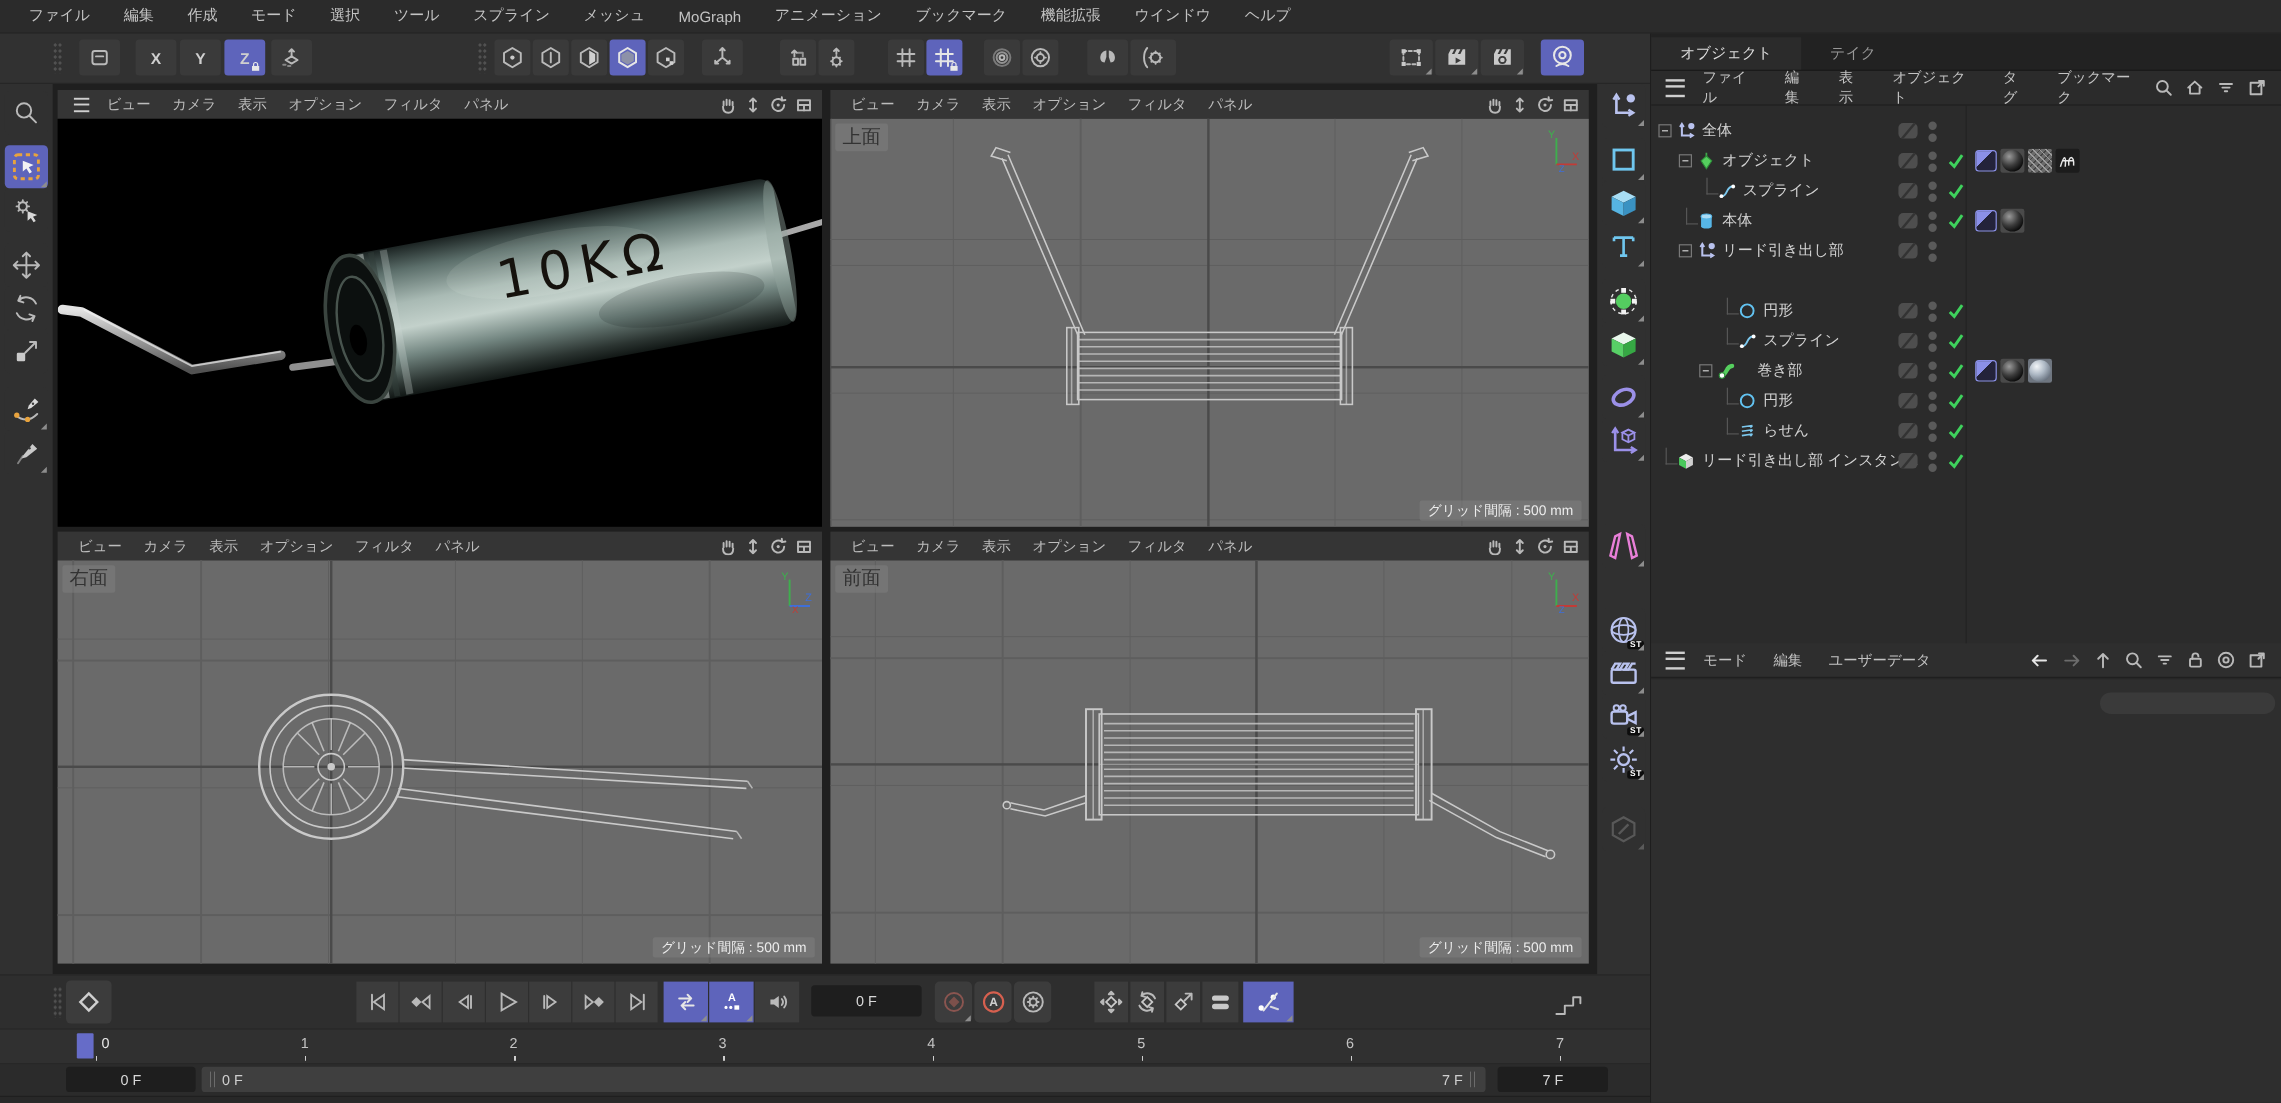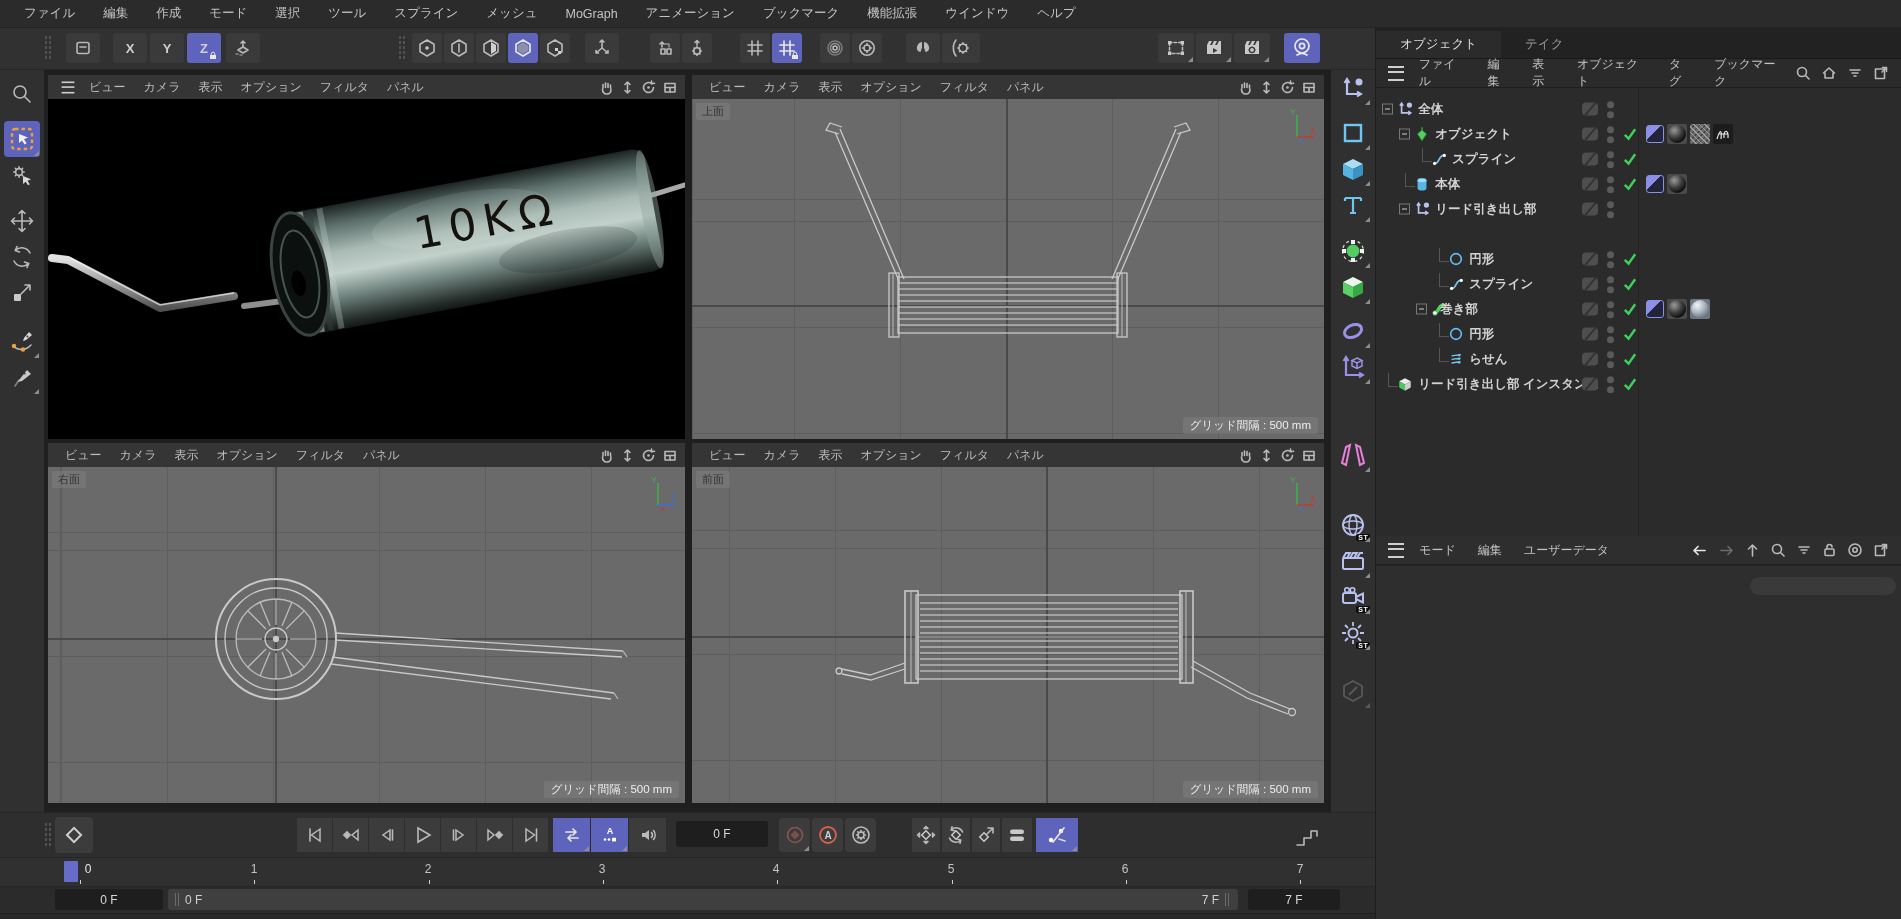--- a/index.html
+++ b/index.html
@@ -39,21 +39,21 @@
   .vpc{flex:1;position:relative;overflow:hidden;}
   .vpc.ortho{background-color:#6a6a6a;
     background-image:repeating-linear-gradient(90deg,#5e5e5e 0 1px,transparent 1px 106px),
                      repeating-linear-gradient(0deg,#5e5e5e 0 1px,transparent 1px 106px);}
   .vpc.persp{background:#000;}
   .axv,.axh{position:absolute;background:#4a4a4a;}
   .axv{width:2px;top:0;bottom:0;}
   .axh{height:2px;left:0;right:0;}
   .wire{position:absolute;inset:0;}
   .vlabel{position:absolute;top:4px;left:4px;background:rgba(125,125,125,.55);color:#333;
-    padding:1px 6px;font-size:11px;border-radius:2px;}
+    padding:1px 6px;font-size:16px;border-radius:2px;}
   .gridlabel{position:absolute;bottom:5px;right:6px;background:rgba(128,128,128,.5);color:#ececec;
     padding:1px 7px;font-size:11.5px;border-radius:2px;}
   .gizmo{position:absolute;top:4px;right:6px;}
   
   .timeline{height:107px;flex:none;background:#2e2e2e;display:flex;flex-direction:column;}
   .transport{height:44px;position:relative;border-top:1px solid #262626;}
   .tbtn{position:absolute;top:5px;width:35px;height:34px;background:#3c3c3c;display:flex;align-items:center;justify-content:center;}
   .tbtn.blue{background:#5e64bb;}
   .tbtn.round{border-radius:4px;}
   .fbox{position:absolute;background:#1e1e1e;border-radius:3px;color:#d8d8d8;display:flex;align-items:center;justify-content:center;font-size:12px;}
@@ -75,21 +75,21 @@
   
   .rpanel{width:525px;background:#2b2b2b;display:flex;flex-direction:column;min-height:0;}
   .rtabs{height:30px;background:#222;display:flex;align-items:flex-end;flex:none;border-bottom:1px solid #1a1a1a;}
   .rtab{padding:5px 24px;font-size:12.5px;color:#979797;}
   .rtab.active{background:#2b2b2b;color:#dedede;}
   .panelmenu{height:28px;display:flex;align-items:center;padding:0 8px;gap:0;border-bottom:1px solid #1f1f1f;flex:none;}
   .pm-item{padding:0 11px;font-size:12px;color:#c3c3c3;}
   .hamb{width:16px;height:11px;border-top:2px solid #cfcfcf;border-bottom:2px solid #cfcfcf;margin:0 4px;position:relative;}
   .hamb::after{content:"";position:absolute;left:0;right:0;top:3.5px;height:2px;background:#cfcfcf;}
   .pmicons{margin-left:auto;display:flex;gap:10px;align-items:center;padding-right:4px;}
-  .omarea{height:448px;position:relative;flex:none;font-weight:bold;}
+  .omarea{height:448px;position:relative;flex:none;}
   .omdiv{position:absolute;left:262px;top:0;bottom:0;width:1px;background:#232323;}
   .trow{position:absolute;left:0;right:0;height:25px;}
   .trow>span{position:absolute;top:50%;transform:translateY(-50%);}
   .exp{width:11px;height:11px;border:1px solid #787878;background:#2b2b2b;box-sizing:border-box;}
   .exp::after{content:"";position:absolute;left:2px;right:2px;top:4px;height:1px;background:#d0d0d0;}
   .elb{width:9px;height:13px;border-left:1px solid #565656;border-bottom:1px solid #565656;transform:translateY(-78%) !important;}
   .olabel{font-size:12.5px;color:#d2d2d2;white-space:nowrap;}
   .etog{left:206px;width:16px;height:13px;border-radius:4px;background:#4e4e4e;overflow:hidden;}
   .etog::after{content:"";position:absolute;left:7px;top:-2px;width:2px;height:18px;background:#333;transform:rotate(40deg);}
   .vdots{left:231px;width:7px;height:7px;border-radius:50%;background:#5a5a5a;box-shadow:0 10px 0 #5a5a5a;transform:translateY(-110%) !important;}
@@ -1024,21 +1024,21 @@
         </div>
 
         <div class="trow" style="top:208px">
           <span class="exp" style="left:40px"></span>
           <span style="left:55px">
               <svg width="16" height="16" viewBox="0 0 18 18">
                 <path d="M4 13.5C9 13.5 8 4.5 14 4.5" stroke="#55cf5e" stroke-width="4" fill="none" stroke-linecap="round"></path>
                 <circle cx="4.5" cy="13.5" r="2.6" fill="#fff" stroke="#2e8f3a"></circle>
               </svg>
             </span>
-          <span class="olabel" style="left:64px">巻き部</span>
+          <span class="olabel" style="left:88px">巻き部</span>
           <span class="etog"></span>
             <span class="vdots"></span>
           <span class="chk">
               <svg width="15" height="15" viewBox="0 0 16 16">
                 <path d="M3 9l4 4 7-10" stroke="#3ed15c" stroke-width="2.6" fill="none"></path>
               </svg>
             </span>
           <span class="tags">
             <span class="tag-phong"></span>
             <span class="chip m-dark"></span>

